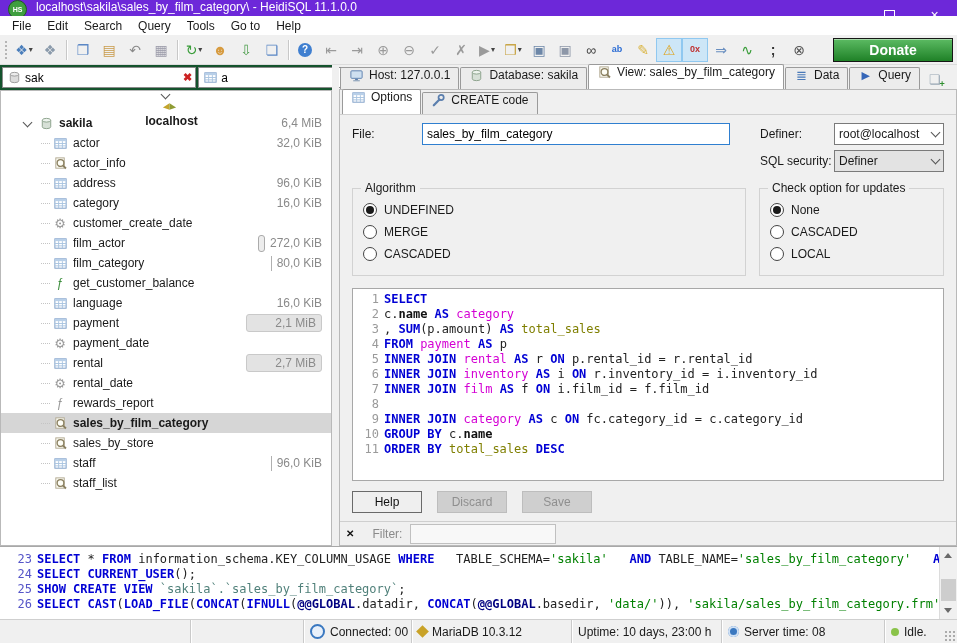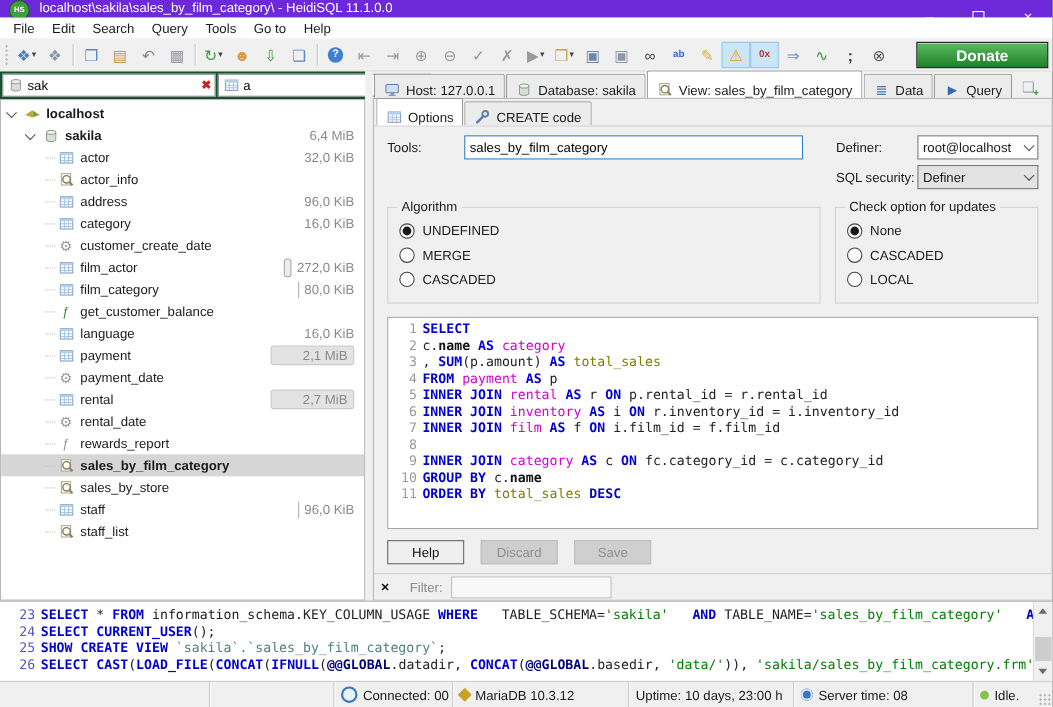--- a/index.html
+++ b/index.html
@@ -44,21 +44,21 @@
   .ticon{width:16px;height:16px;flex:none;display:flex;align-items:center;justify-content:center;}
   .ticon svg{width:15px;height:15px;}
   .size{margin-left:auto;padding-right:9px;color:#8a8a8a;display:flex;align-items:center;gap:5px;}
   .bar-tick{width:1px;height:15px;background:#b0b0b0;}
   .bar-pill{width:5px;height:15px;border:1px solid #ababab;border-radius:3px;background:#ededed;}
   .size .fill{background:#e3e3e3;border:1px solid #c9c9c9;border-radius:3px;padding:1px 5px 1px 28px;}
   
   .splitter{width:7px;flex:none;background:#f0f0f0;}
   .rightpanel{flex:1;display:flex;flex-direction:column;min-width:0;}
   .maintabs{height:24px;flex:none;display:flex;align-items:flex-end;padding-left:1px;}
-  .tab{display:flex;align-items:flex-end;gap:5px;padding:0 8px;height:21px;border:1px solid #9a9a9a;border-bottom:none;border-radius:2px 2px 0 0;background:#ececec;margin-right:1px;white-space:nowrap;}
+  .tab{display:flex;align-items:flex-start;gap:5px;padding:0 8px;height:21px;border:1px solid #9a9a9a;border-bottom:none;border-radius:2px 2px 0 0;background:#ececec;margin-right:1px;white-space:nowrap;}
   .tab.active{background:#fff;height:24px;}
   .tab .ticon{width:15px;height:15px;}
   .newtab{position:relative;border:none;background:none;padding:0 4px;margin-left:4px;height:20px;display:flex;align-items:center;}
   .newtab .base{color:#9aa8b5;font-size:13px;}
   .newtab .plus{position:absolute;right:0;bottom:0;color:#2f8f2f;font-size:9px;font-weight:bold;}
   .panelframe{flex:1;display:flex;flex-direction:column;min-height:0;border:1px solid #b9b9b9;background:#f0f0f0;}
   .subtabs{height:24px;flex:none;display:flex;align-items:flex-end;padding-left:2px;border-bottom:1px solid #d0d0d0;}
   .optionsarea{flex:1;display:flex;flex-direction:column;min-height:0;padding:8px 12px 8px 12px;}
   .top-row{display:flex;flex:none;}
   .flabel{width:70px;padding-top:4px;flex:none;}
@@ -273,21 +273,21 @@
                 <line x1="6" y1="5.5" x2="6" y2="13" stroke="#aac4e0"></line>
                 <line x1="10" y1="5.5" x2="10" y2="13" stroke="#aac4e0"></line>
               </svg>
             </span>
           <input value="a" style="">
           <span class="clearx">✖</span>
         </div>
         <div class="star-btn">★</div>
       </div>
       <div class="tree" id="tree">
-          <div class="tree-row" style="padding-left: 6px;">
+          <div class="tree-row" style="padding-left: 6px; flex-direction: column;">
             <span class="chev"></span>
             <span class="ticon">
               <svg viewBox="0 0 16 16">
                 <path d="M1 9 L8 4.5 L8 11.5 Z" fill="#c3a42c"></path>
                 <path d="M15 9 L8 4.5 L8 11.5 Z" fill="#8f9c34"></path>
               </svg>
             </span>
             <span class="lbl b">localhost</span>
           </div>
           <div class="tree-row" style="padding-left: 23px;">
@@ -598,21 +598,21 @@
                   <line x1="3" y1="13" x2="9" y2="7" stroke="#5b7fae" stroke-width="2.4" stroke-linecap="round"></line>
                   <circle cx="10.8" cy="4.8" r="2.8" fill="none" stroke="#5b7fae" stroke-width="1.8"></circle>
                 </svg>
               </span>
               <span>CREATE code</span>
             </div>
           </div>
         <div class="optionsarea">
 
           <div class="top-row">
-            <div class="flabel">Tools:</div>
+            <div class="flabel">File:</div>
             <input class="name-input" value="sales_by_film_category" style="">
             <div class="right-col">
               <div class="rc-row">
                 <div class="flabel">Definer:</div>
                 <div class="combo white">
                   <span class="cv">root@localhost</span>
                   <span class="cchev"></span>
                 </div>
               </div>
               <div class="rc-row">

